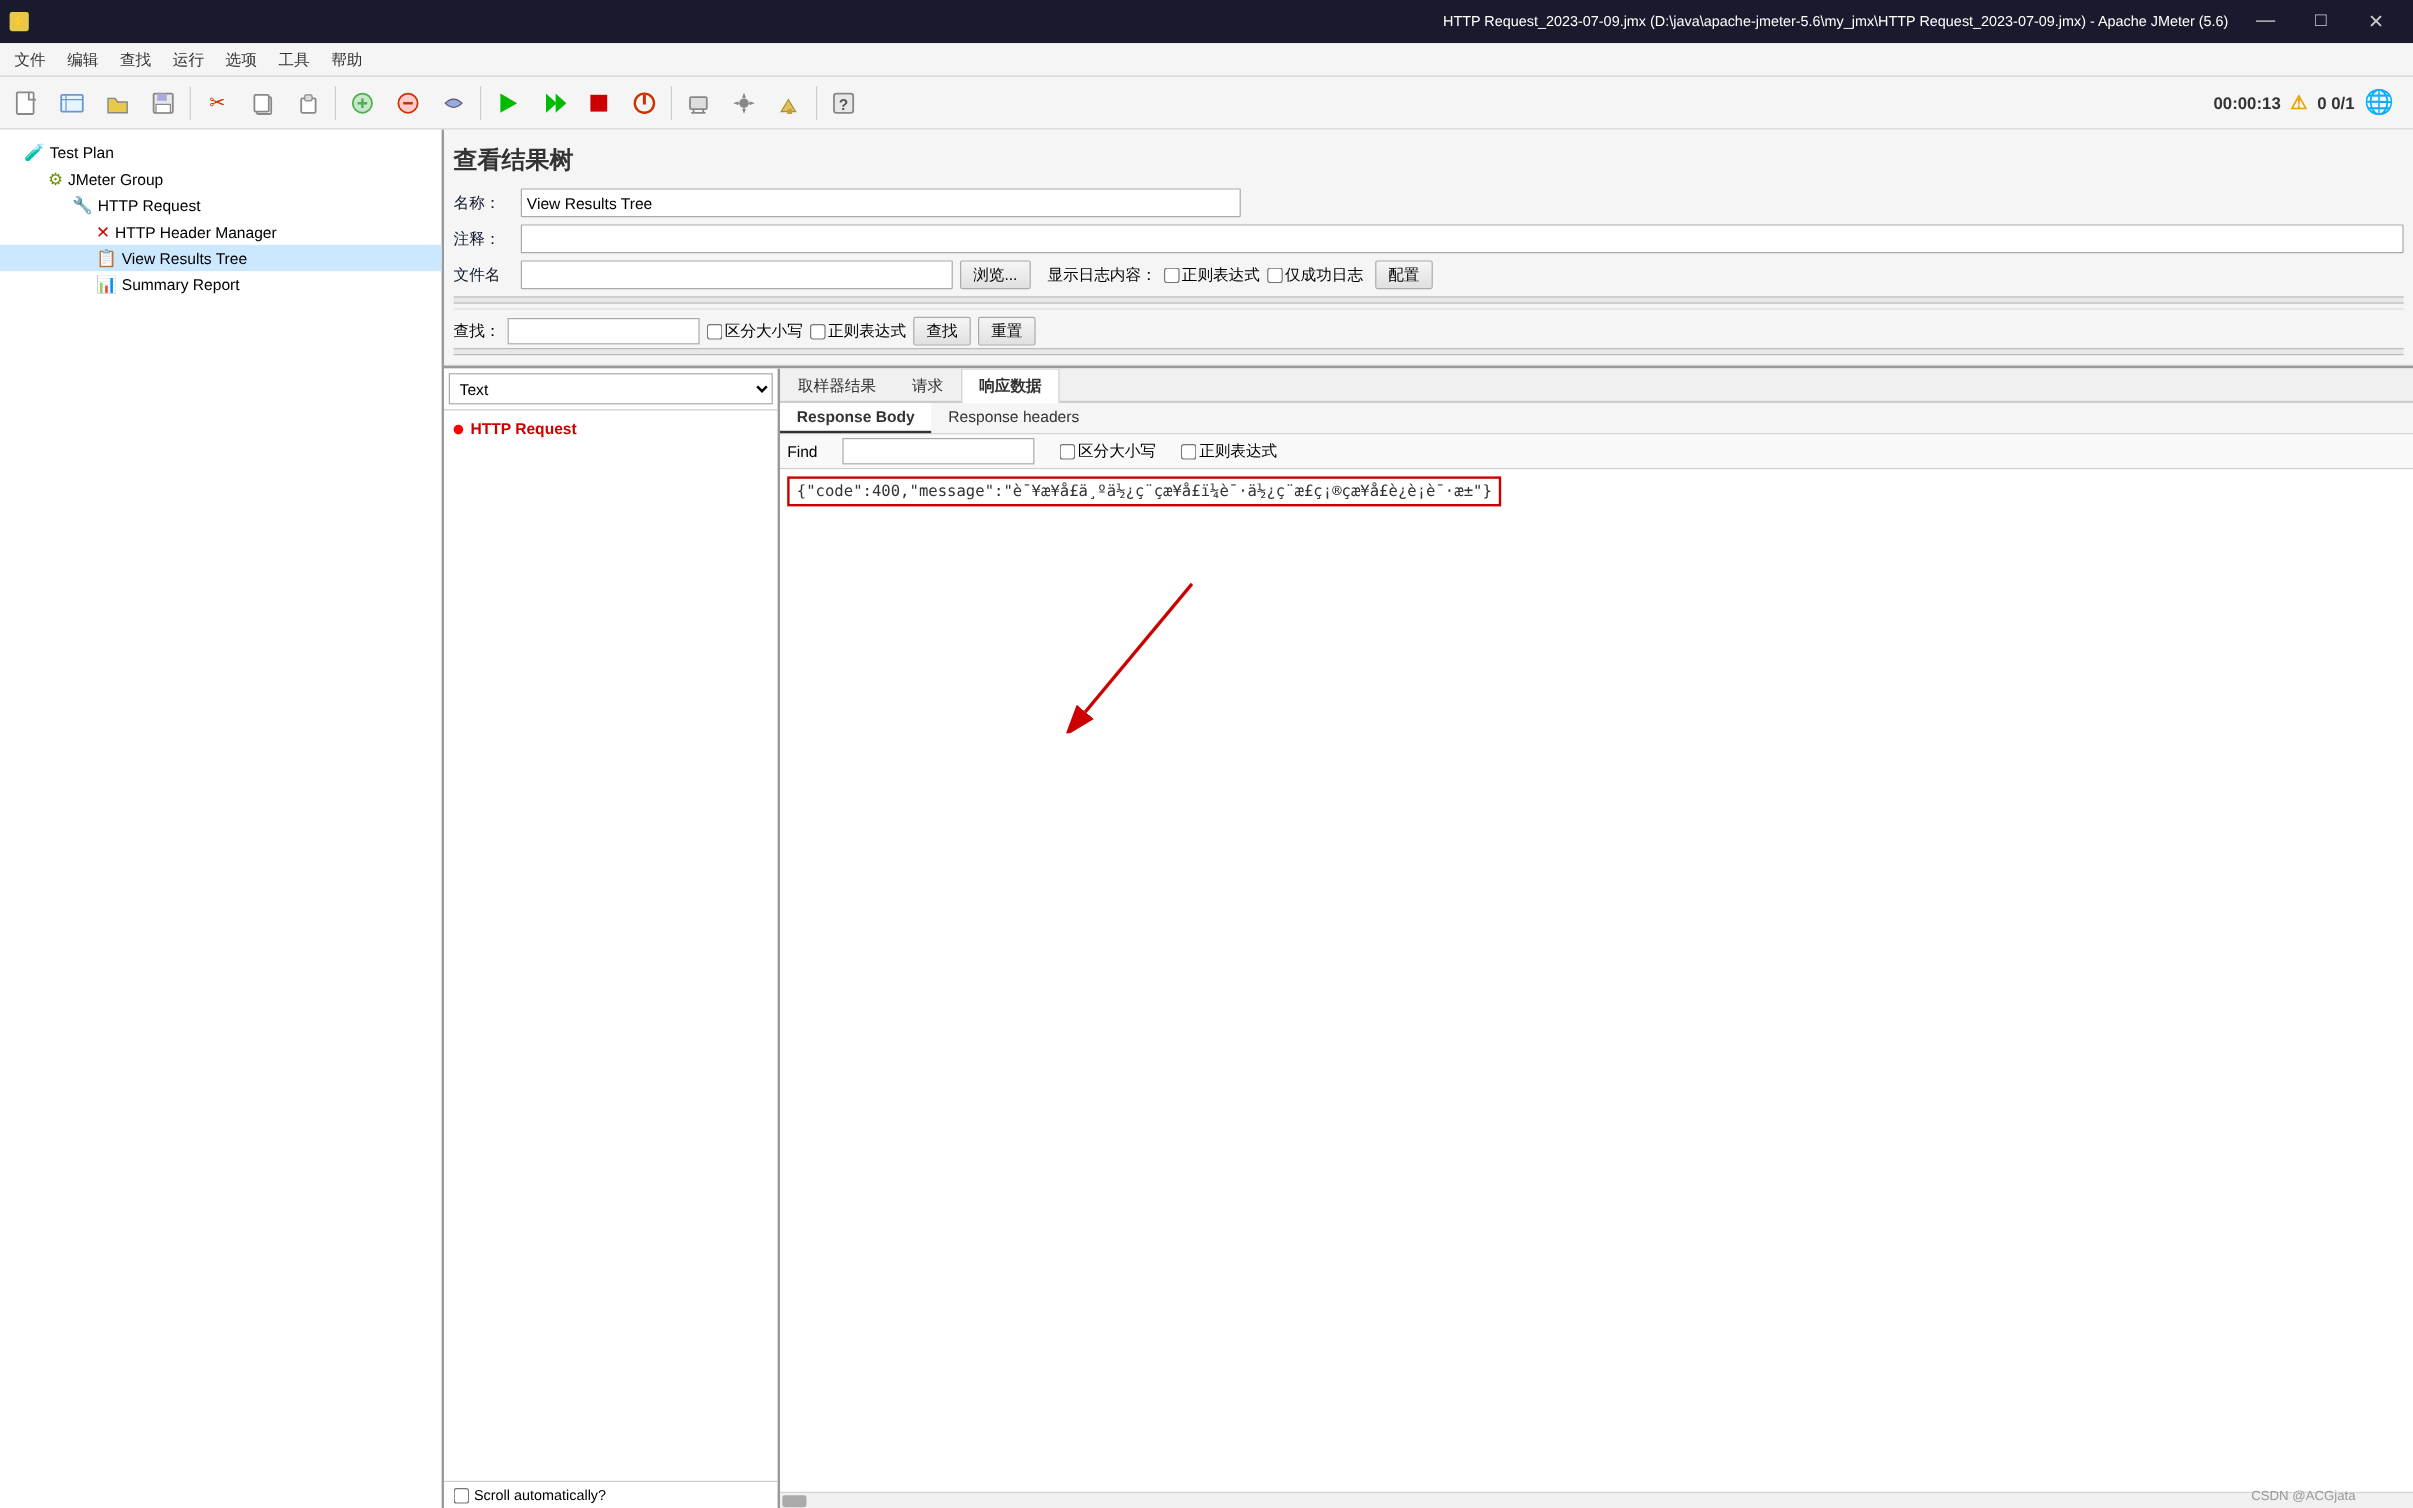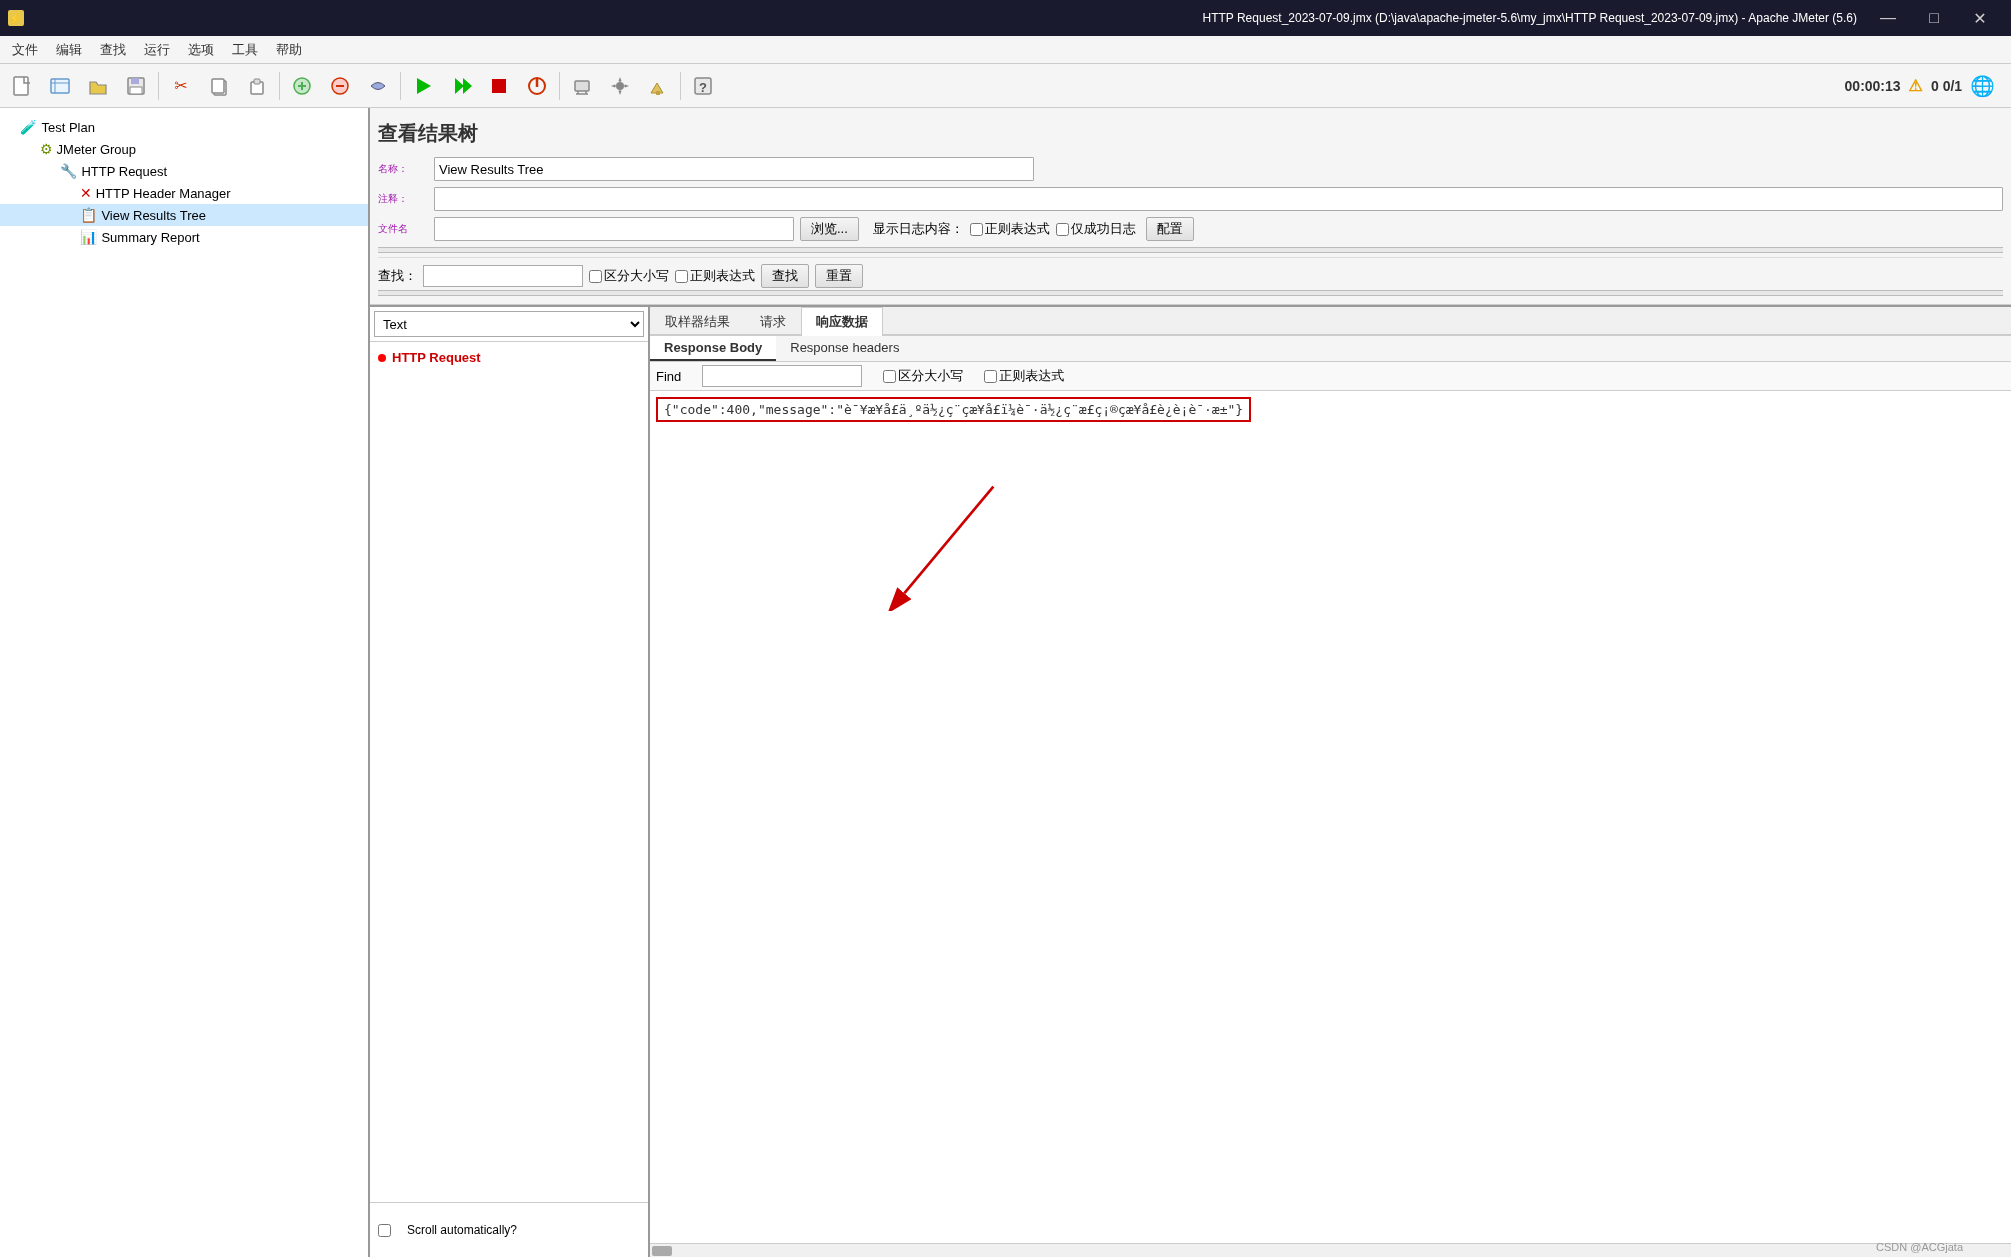--- a/index.html
+++ b/index.html
@@ -148,22 +148,22 @@
     }
 
     
     .form-row {
       display: flex;
       align-items: center;
       margin-bottom: 6px;
       gap: 6px;
     }
     .form-label {
-      font-size: 10px;
-      color: #a21caf;
+      font-size: 13px;
+      color: #0f172a;
       min-width: 50px;
     }
     .form-input {
       border: 1px solid #aaa;
       background: white;
       padding: 2px 4px;
       font-size: 13px;
       height: 24px;
       border-radius: 1px;
     }
@@ -244,23 +244,23 @@
     }
     .result-item .dot {
       width: 8px; height: 8px;
       border-radius: 50%;
       background: red;
       flex-shrink: 0;
     }
     .result-item-label { color: #cc0000; font-weight: bold; }
 
     .scroll-auto-row {
-      padding: 20px 8px;
+      padding: 4px 8px;
       font-size: 12px;
-      display: flex; align-items: center; gap: 16px;
+      display: flex; align-items: center; gap: 4px;
       border-top: 1px solid #ccc;
       margin-top: 39px;
     }
 
     
     .response-panel {
       flex: 1;
       background: white;
       display: flex;
       flex-direction: column;

